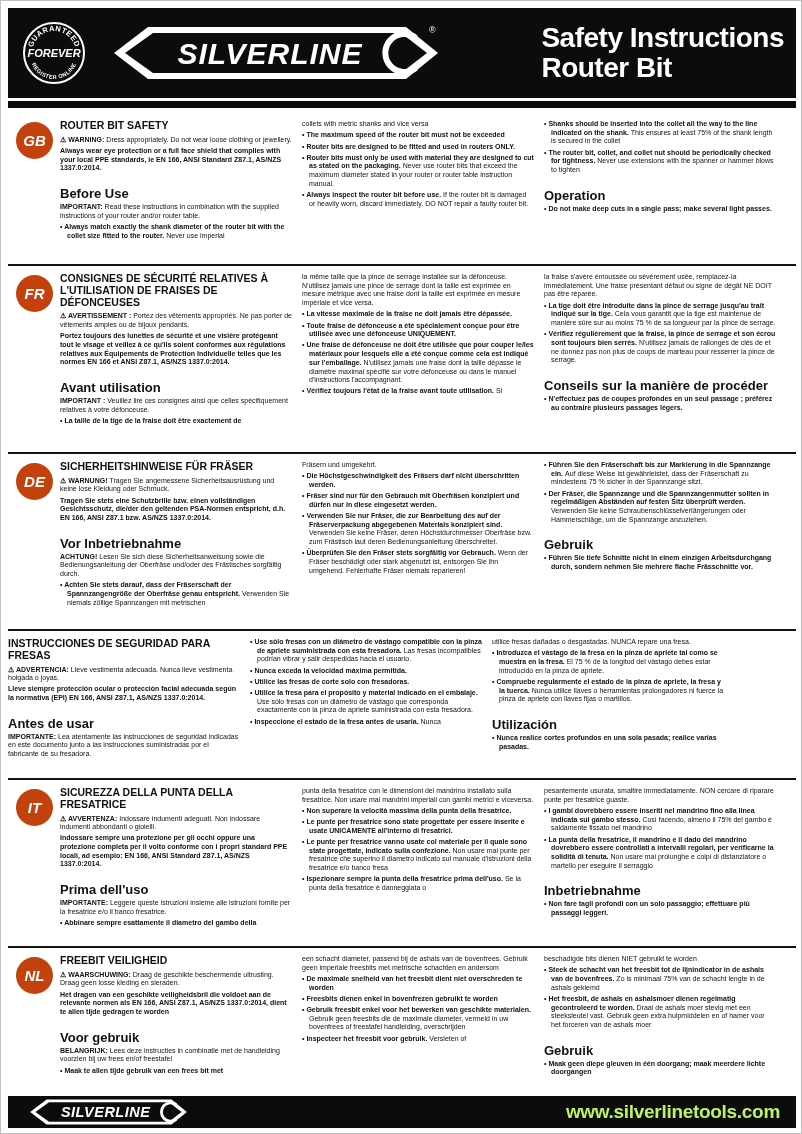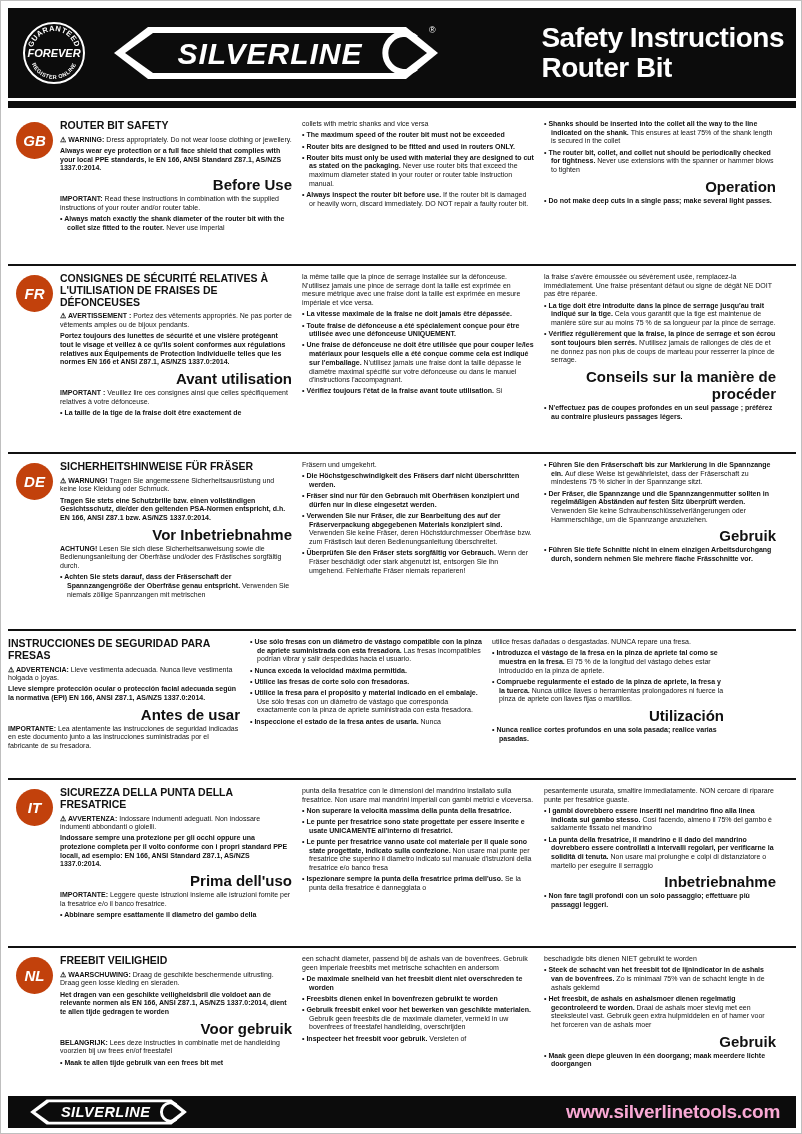--- a/index.html
+++ b/index.html
@@ -19,31 +19,31 @@
   #sections { position:absolute; left:7px; top:112px; width:788px; }
   .lang-section { display:flex; overflow:hidden; padding-top:7px; }
   .lang-section + .lang-section { border-top:2px solid #111111; }
   .badge-col { flex:0 0 52px; }
   .lang-badge { width:37px; height:37px; margin:2px 0 0 8px; border-radius:50%; background:#c2410c; color:#ffffff;
                 display:flex; align-items:center; justify-content:center; font-size:15px; font-weight:bold; font-style:italic; }
   .cols { flex:1 1 auto; display:flex; gap:10px; padding-right:14px; }
   .col { width:232px; flex:0 0 232px; }
   .sec-title { font-size:10.5px; font-weight:bold; line-height:1.12; color:#111111; margin-bottom:4px; }
   .blk { font-size:7px; line-height:1.24; color:#111111; margin-bottom:2.6px; }
-  .blk-h { font-size:15px; font-weight:bold; color:#111111; margin:3px 0 2px;text-align:right; }
+  .blk-h { font-size:13px; font-weight:bold; color:#111111; margin:13px 0 2px; }
   .blk .lead { font-weight:bold; }
   .blk-b { font-weight:bold; }
   .blk-li { padding-left:7px; text-indent:-7px; }
   .bullet { font-weight:bold; }
   .warn-ic { font-weight:bold; }
 
   
   .footer { position:absolute; left:7px; top:1095px; width:788px; height:32px; background:#0c0c0c;
             display:flex; align-items:center; justify-content:space-between; padding:0 16px; }
-  .footer-url { color:#f9a8d4; font-weight:bold; font-size:19px; letter-spacing:-0.3px;margin-left:24px; }
+  .footer-url { color:#bef264; font-weight:bold; font-size:19px; letter-spacing:-0.3px;margin-left:24px; }
 </style>
 </head>
 <body>
 
 <div class="page">
 
   <header class="header">
     <svg class="gbadge" width="64" height="64" viewBox="0 0 64 64" aria-hidden="true">
       <circle cx="32" cy="32" r="30" fill="#0c0c0c" stroke="#ffffff" stroke-width="2"></circle>
       <defs>

